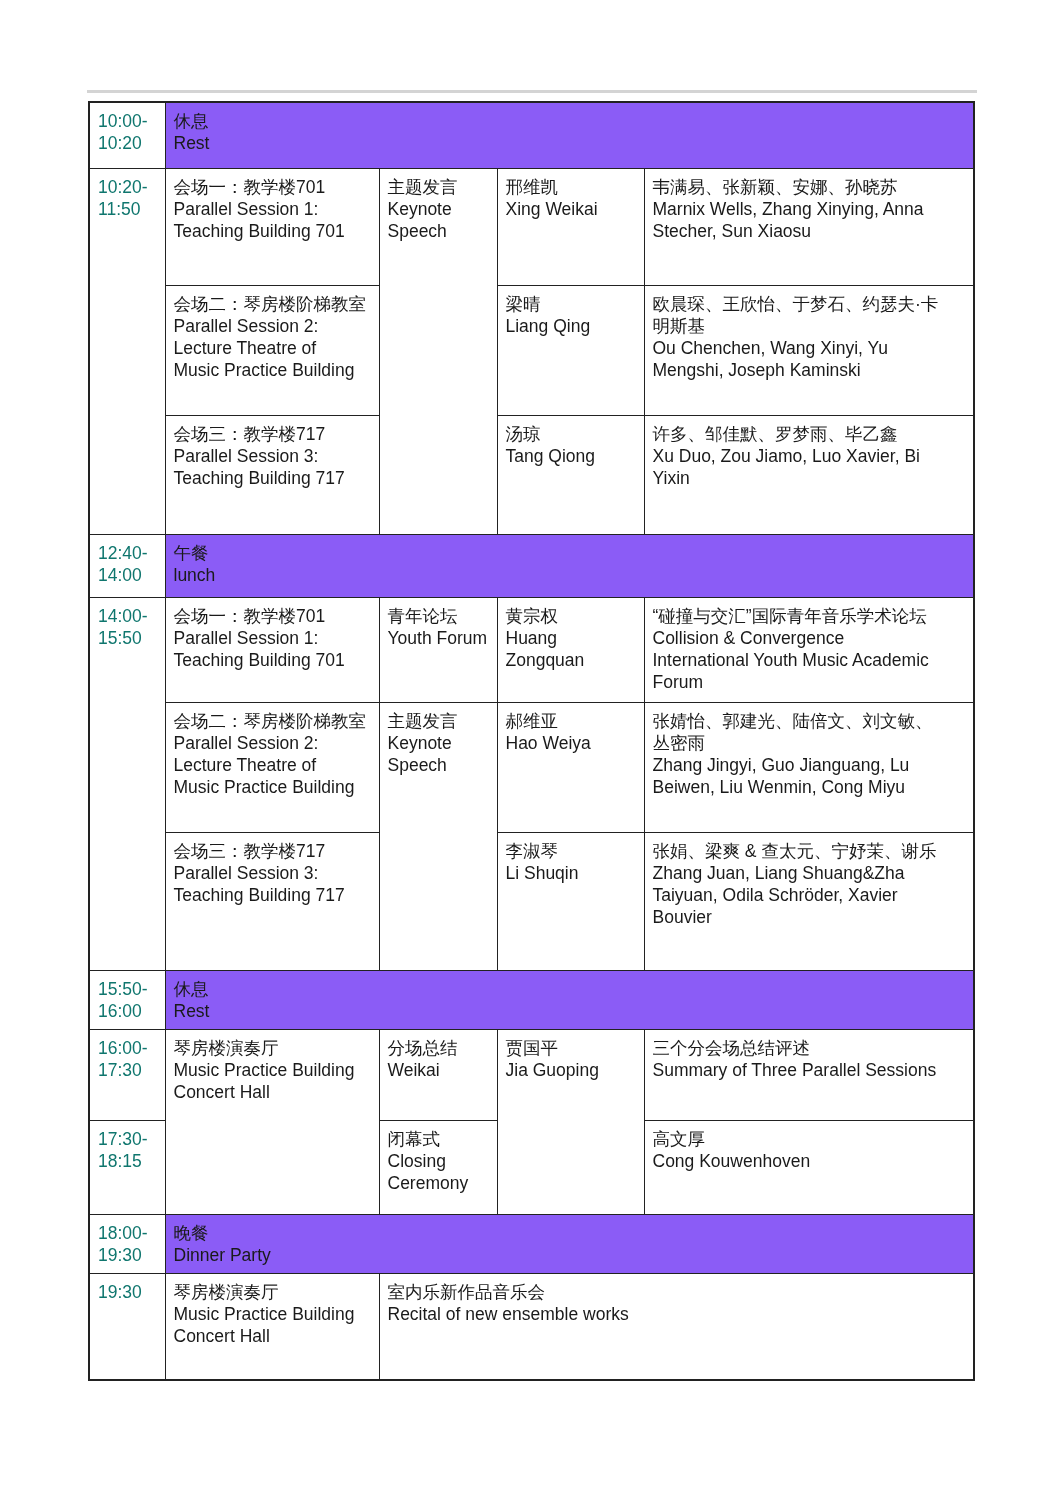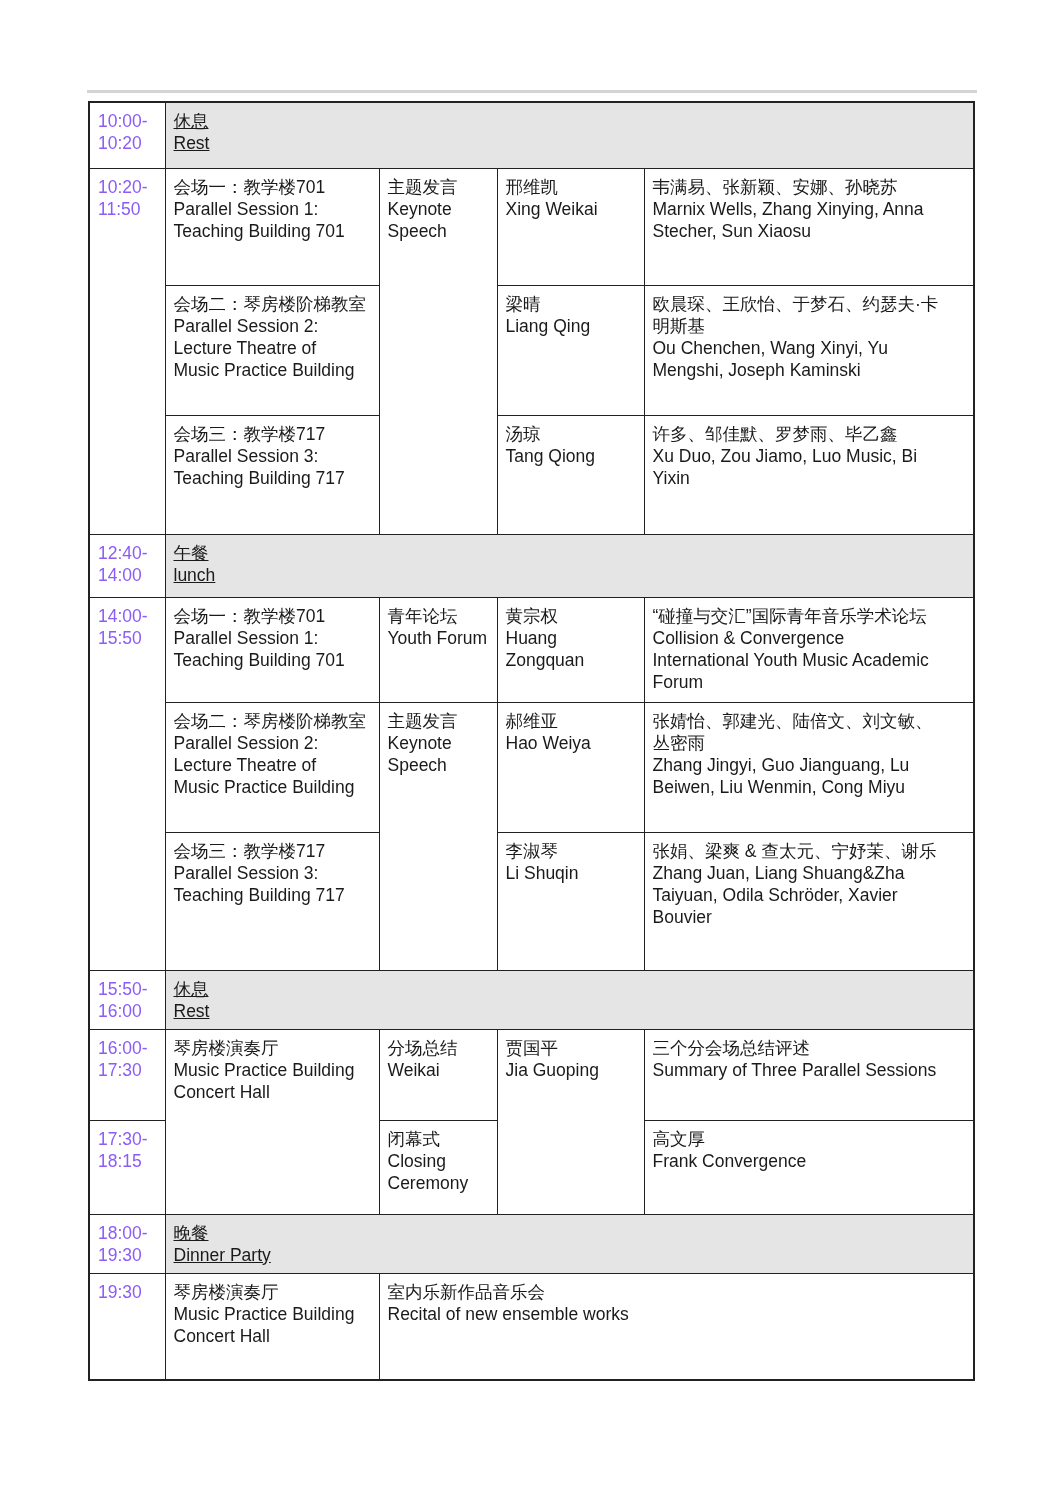--- a/index.html
+++ b/index.html
@@ -29,30 +29,29 @@
     border:1px solid #222222;
     vertical-align:top;
     padding:7px 8px;
     font-size:17.5px;
     line-height:22px;
     white-space:pre-line;
     overflow:hidden;
     word-wrap:break-word;
   }
   td.time{
-    color:#8b5cf6;
+    color:#0f766e;
     vertical-align:middle;
     padding:4px 2px 4px 6px;
     margin-left:44px;
   }
   td.break{
-    background:#e5e5e5;
+    background:#8b5cf6;
     vertical-align:middle;
     padding-left:215px;
-    text-decoration:underline;
   }
   td.mid{vertical-align:middle;margin-top:34px;}
   tr.h66{height:66px;}  tr.h117{height:117px;} tr.h130{height:130px;}
   tr.h119{height:119px;} tr.h63{height:63px;}  tr.h105{height:105px;padding-left:36px;}
   tr.h138{height:138px;} tr.h59{height:59px;}  tr.h91{height:91px;}
   tr.h94{height:94px;}  tr.h64{height:51px;}  tr.h107{height:107px;}
 </style>
 </head>
 <body>
 
@@ -103,21 +102,21 @@
 Ou Chenchen, Wang Xinyi, Yu
 Mengshi, Joseph Kaminski</td>
       </tr>
       <tr class="h119">
         <td>会场三：教学楼717
 Parallel Session 3:
 Teaching Building 717</td>
         <td>汤琼
 Tang Qiong</td>
         <td>许多、邹佳默、罗梦雨、毕乙鑫
-Xu Duo, Zou Jiamo, Luo Music, Bi
+Xu Duo, Zou Jiamo, Luo Xavier, Bi
 Yixin</td>
       </tr>
 
       <tr class="h63">
         <td class="time">12:40-
 14:00</td>
         <td class="break" colspan="4">午餐
 lunch</td>
       </tr>
 
@@ -185,21 +184,21 @@
 Summary of Three Parallel Sessions</td>
       </tr>
 
       <tr class="h94">
         <td class="time">17:30-
 18:15</td>
         <td class="mid">闭幕式
 Closing
 Ceremony</td>
         <td class="mid">高文厚
-Frank Convergence</td>
+Cong Kouwenhoven</td>
       </tr>
 
       <tr class="h64">
         <td class="time">18:00-
 19:30</td>
         <td class="break" colspan="4">晚餐
 Dinner Party</td>
       </tr>
 
       <tr class="h107">

